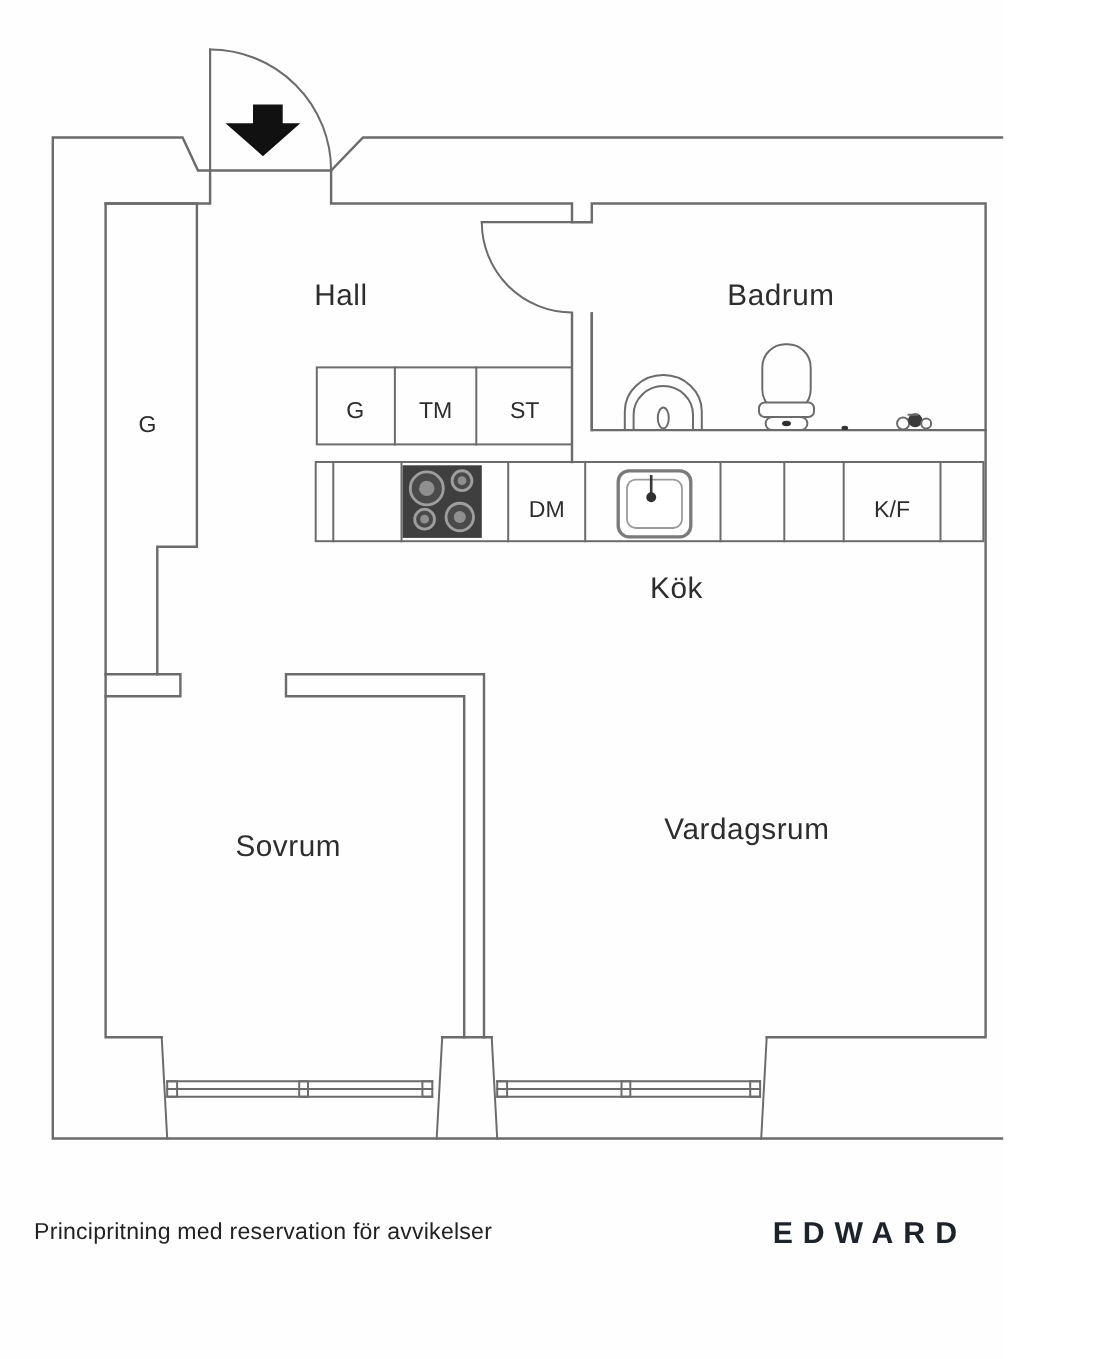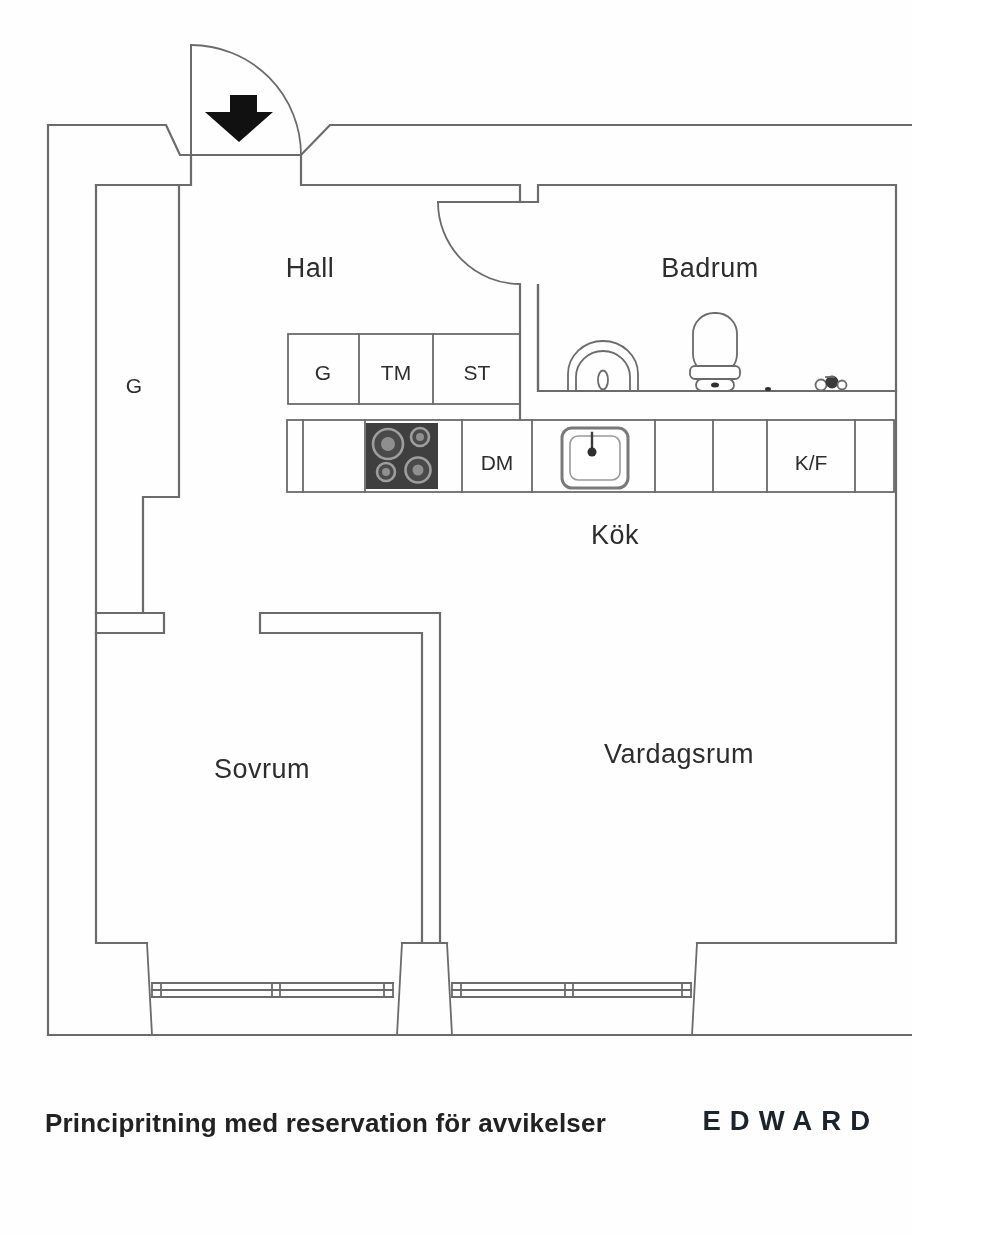--- a/index.html
+++ b/index.html
@@ -1,21 +1,21 @@
 <!DOCTYPE html>
 <html><head>
 <meta charset="utf-8">
 <style>
   html,body{margin:0;padding:0;}
   body{width:1000px;height:1235px;background:#ffffff;font-family:"Liberation Sans", sans-serif;}
   .canvas{position:relative;width:912px;height:1235px;background:#fefefe;overflow:hidden;}
   svg.plan{position:absolute;left:0;top:0;}
   .room-label{font-family:"Liberation Sans", sans-serif;font-size:27px;fill:#2d2d2d;letter-spacing:0.5px;}
   .small-label{font-family:"Liberation Sans", sans-serif;font-size:21px;fill:#2d2d2d;}
-  .footer-note{position:absolute;left:45px;top:1108px;font-size:26px;font-weight:700;color:#222;letter-spacing:0.2px;}
+  .footer-note{position:absolute;left:31px;top:1108px;font-size:21px;font-weight:400;color:#222;letter-spacing:0.2px;}
   .brand{position:absolute;right:42px;top:1099px;text-align:left;color:#1d232b;font-weight:600;font-size:27.5px;line-height:43px;}
   .brand div{letter-spacing:0.33em;margin-right:-0.33em;}
 </style>
 </head>
 <body>
 
 <div class="canvas">
 
   <svg class="plan" width="1000" height="1080" viewBox="0 0 1000 1080" fill="none" stroke-linecap="square" stroke-linejoin="miter">
 

